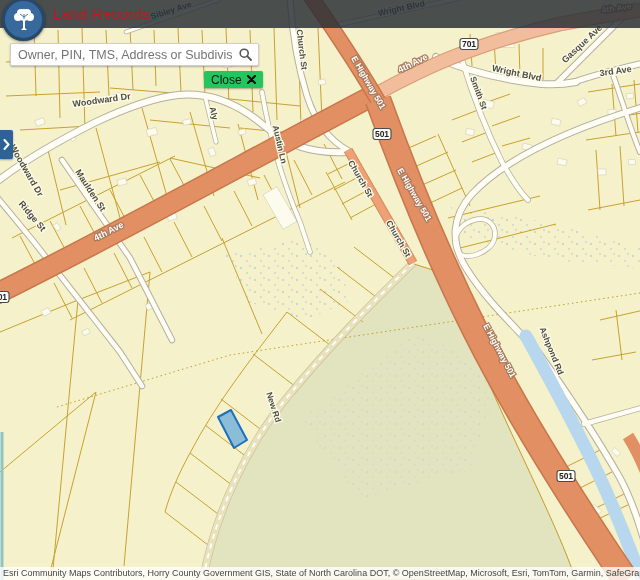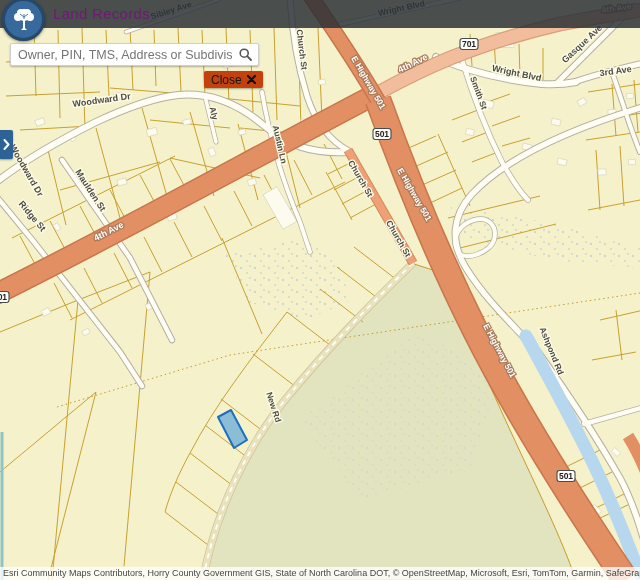--- a/index.html
+++ b/index.html
@@ -6,31 +6,31 @@
   #stage{position:relative;width:640px;height:580px;overflow:hidden;
          font-family:"Liberation Sans",sans-serif;background:#f5f1ca;}
   #map{position:absolute;left:0;top:0;}
   
   .header{position:absolute;left:0;top:0;width:640px;height:28px;
           background:rgba(40,46,53,.84);z-index:3;}
   .logo{position:absolute;left:2px;top:-2px;width:43px;height:43px;border-radius:50%;
         background:#38699c;border:3px solid #26496b;box-sizing:border-box;
         display:flex;align-items:center;justify-content:center;z-index:5;
         box-shadow:0 1px 3px rgba(0,0,0,.45);}
-  .title{position:absolute;left:53px;top:5px;color:#701a75;font-size:15px;z-index:4;letter-spacing:.3px;}
+  .title{position:absolute;left:53px;top:5px;color:#b91c1c;font-size:15px;z-index:4;letter-spacing:.3px;}
   
   .searchbar{position:absolute;left:10px;top:43px;width:247px;height:21px;background:#fff;
              border:1px solid #cfcfcf;border-radius:2px;box-shadow:0 1px 2px rgba(0,0,0,.28);
              display:flex;align-items:center;z-index:4;}
   .searchbar input{flex:1;border:0;outline:0;font-size:12.5px;padding:0 0 0 7px;color:#333;
                    font-family:"Liberation Sans",sans-serif;background:transparent;min-width:0;}
   .searchbar input::placeholder{color:#757575;opacity:1;}
   .mag{width:26px;display:flex;align-items:center;justify-content:center;cursor:pointer;}
   
-  .closebtn{position:absolute;left:204px;top:71px;height:17px;background:#c2410c;border:0;border-radius:2px;
+  .closebtn{position:absolute;left:204px;top:71px;height:17px;background:#22c55e;border:0;border-radius:2px;
             box-shadow:0 1px 2px rgba(0,0,0,.32);font:12px "Liberation Sans",sans-serif;color:#161616;
             display:flex;align-items:center;gap:5px;padding:0 7px;cursor:pointer;z-index:4;}
   
   .tab{position:absolute;left:0;top:130px;width:13px;height:29px;background:#2c6296;
        display:flex;align-items:center;justify-content:center;cursor:pointer;z-index:4;
        border-radius:0 2px 2px 0;box-shadow:0 1px 2px rgba(0,0,0,.35);}
   
   .attr{position:absolute;left:0;right:0;bottom:0;height:13px;background:rgba(255,255,255,.78);
         font-size:9px;color:#454545;line-height:13px;padding-left:3px;white-space:nowrap;
         overflow:hidden;z-index:4;}

